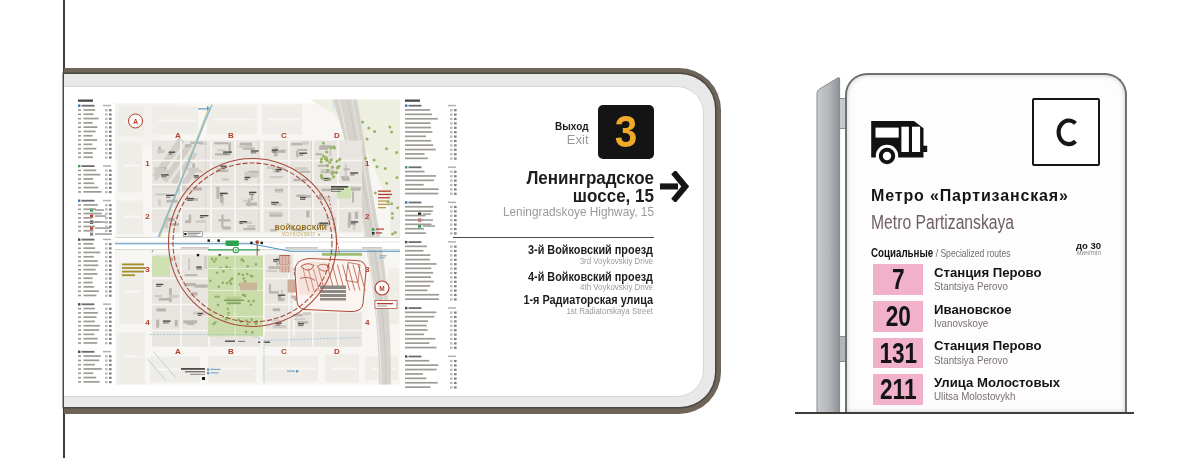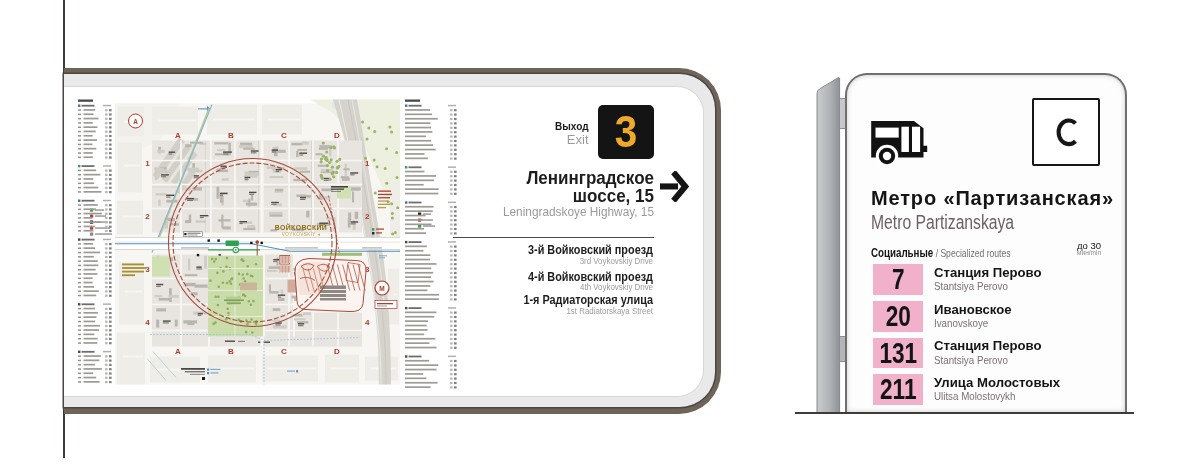--- a/index.html
+++ b/index.html
@@ -1075,27 +1075,27 @@
 <circle cx="17" cy="36" r="8.2" fill="#121212"></circle>
 <circle cx="17" cy="36" r="4.2" fill="#ffffff"></circle>
 </svg></div>
 
 <div class="abs" style="left:1032px;top:97.5px;width:68px;height:68px;border:2px solid #161616;border-radius:2px;background:#ffffff;"></div>
 
 <svg class="abs" style="left:1032px;top:97.5px;" width="68" height="68" viewBox="0 0 68 68">
 <path d="M 43.5,25.4 A 10.2,11.8 0 1 0 43.5,43.2" fill="none" stroke="#161616" stroke-width="4.1"></path>
 </svg>
 
-<div class="abs" style="left:871px;top:186.9px;font-weight:bold;font-size:20px;color:#141414;white-space:nowrap;letter-spacing:0.85px;">Метро «Партизанская»</div>
+<div class="abs" style="left:871px;top:186.9px;font-weight:bold;font-size:16px;color:#141414;white-space:nowrap;letter-spacing:0.85px;">Метро «Партизанская»</div>
 
 <div class="abs" style="left:871px;top:211.2px;font-size:20px;color:#6d5d64;white-space:nowrap;transform:scaleX(0.785);transform-origin:left;">Metro Partizanskaya</div>
 
 <div class="abs" style="left:871px;top:245.5px;font-size:11px;color:#6f6f6f;white-space:nowrap;transform:scaleX(0.78);transform-origin:left;"><span style="font-weight:bold;font-size:12.5px;color:#141414;">Социальные</span> / Specialized routes</div>
 
-<div class="abs" style="left:1001px;top:240.1px;width:100px;text-align:right;font-weight:normal;font-size:9.5px;color:#141414;">до 30</div>
+<div class="abs" style="left:1001px;top:240.1px;width:100px;text-align:right;font-weight:bold;font-size:9.5px;color:#141414;">до 30</div>
 <div class="abs" style="left:1001px;top:249.4px;width:100px;text-align:right;font-size:6.5px;color:#8a8a8a;">мин/min</div>
 
 <div class="abs" style="left:872.7px;top:264.3px;width:50.6px;height:30.8px;background:#f2b1cb;"></div>
 <div class="abs" style="left:872.7px;top:264.3px;width:50.6px;height:30.8px;text-align:center;font-weight:bold;font-size:29px;line-height:30.8px;color:#141414;transform:scaleX(0.78);">7</div>
 
 <div class="abs" style="left:934px;top:265.0px;font-weight:bold;font-size:13.5px;color:#141414;white-space:nowrap;transform:scaleX(0.975);transform-origin:left;">Станция Перово</div>
 
 <div class="abs" style="left:934px;top:280.3px;font-size:10.5px;color:#7a6e74;white-space:nowrap;transform:scaleX(0.93);transform-origin:left;">Stantsiya Perovo</div>
 
 <div class="abs" style="left:872.7px;top:301.0px;width:50.6px;height:30.8px;background:#f2b1cb;"></div>

